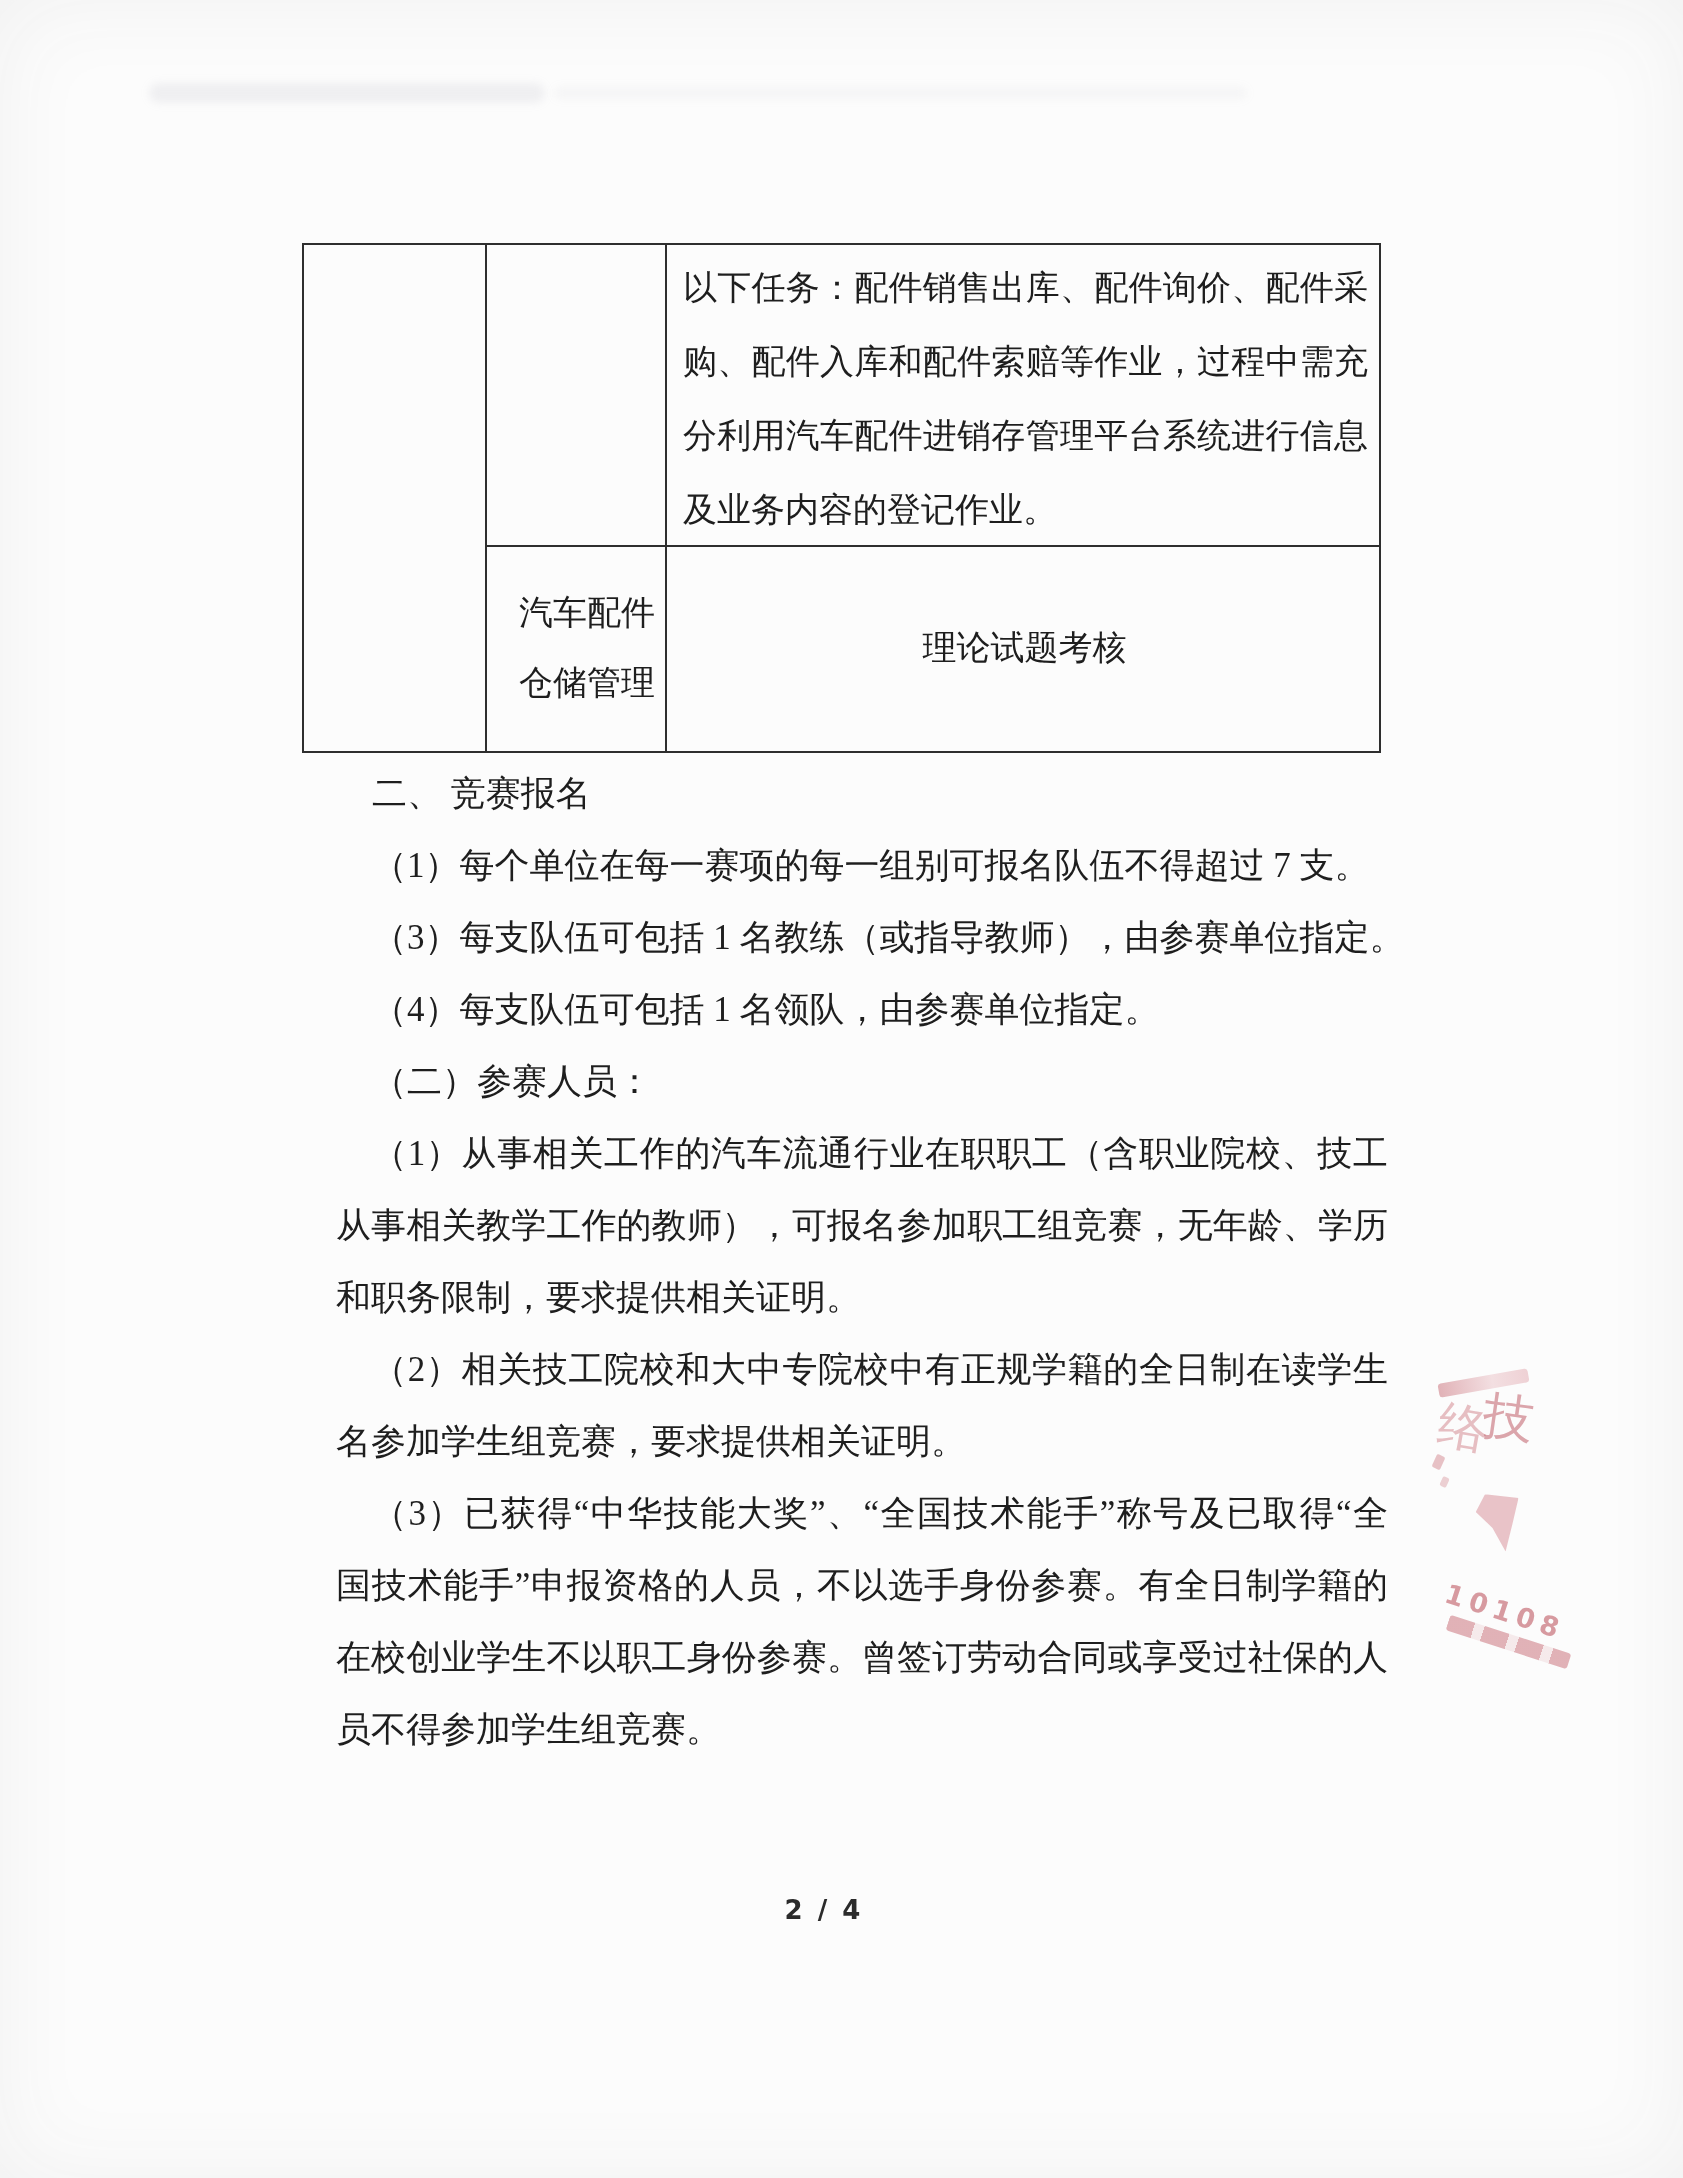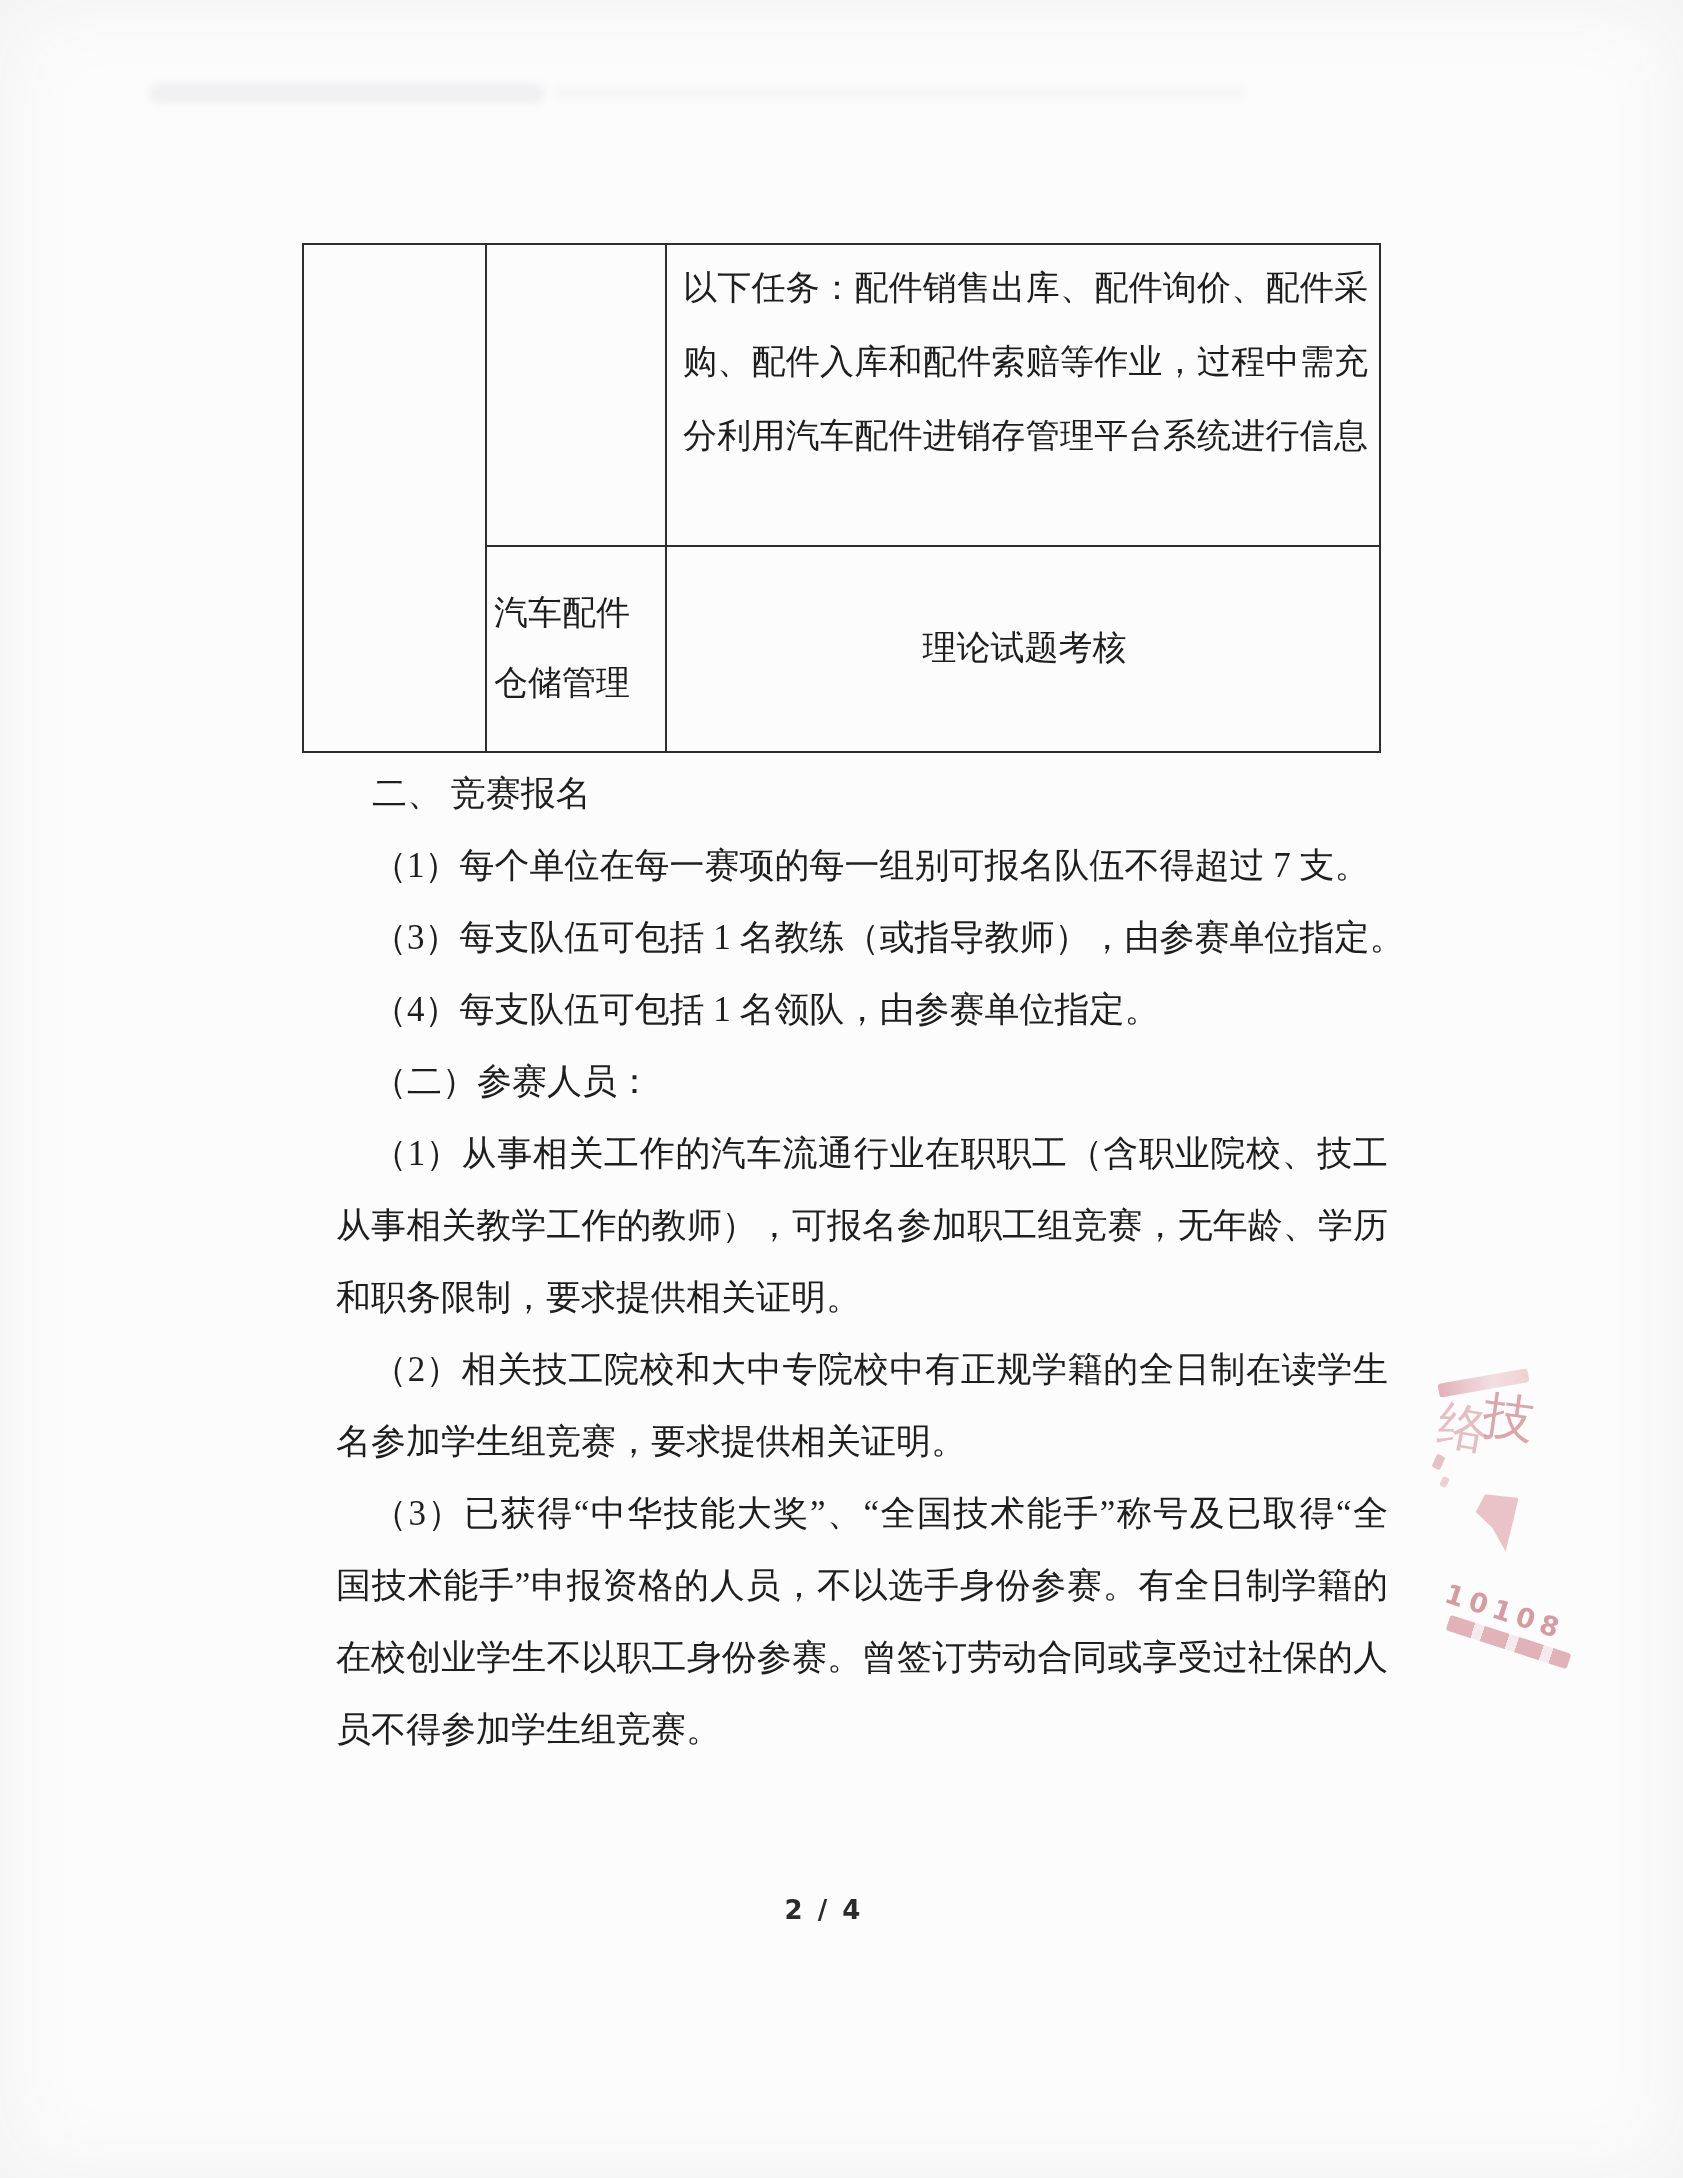--- a/index.html
+++ b/index.html
@@ -33,21 +33,21 @@
   .tbl .hline{position:absolute;left:181px;right:0;top:300px;height:2px;background:#2e2e2e;}
   .cell-task{
     position:absolute;left:379px;top:6px;width:685px;height:295px;
     font-size:34px;line-height:74px;letter-spacing:0;
   }
   .cell-task .tline{height:74px;white-space:nowrap;}
   .cell-task .tline.just{text-align:justify;text-align-last:justify;white-space:normal;overflow:hidden;}
   .cell-module{
     position:absolute;left:183px;top:300px;width:178px;height:206px;
     font-size:34px;display:flex;flex-direction:column;justify-content:center;
-    padding-left:7px;box-sizing:border-box;
+    padding-left:32px;box-sizing:border-box;
   }
   .cell-module .mline{height:70px;line-height:70px;}
   .cell-assess{
     position:absolute;left:379px;top:300px;width:683px;height:206px;
     font-size:34px;display:flex;align-items:center;justify-content:center;
   }
   
   .doc-body{
     position:absolute;left:336px;top:758px;width:1052px;
     font-size:35px;
@@ -107,20 +107,21 @@
 
   <div class="tbl">
     <div class="vline v1"></div>
     <div class="vline v2"></div>
     <div class="hline"></div>
 
     <div class="cell-task">
       <div class="tline just">以下任务：配件销售出库、配件询价、配件采</div>
       <div class="tline just">购、配件入库和配件索赔等作业，过程中需充</div>
       <div class="tline just">分利用汽车配件进销存管理平台系统进行信息</div>
+      <div class="tline">及业务内容的登记作业。</div>
     </div>
 
     <div class="cell-module">
       <div class="mline">汽车配件</div>
       <div class="mline">仓储管理</div>
     </div>
 
     <div class="cell-assess">
       <span>理论试题考核</span>
     </div>

